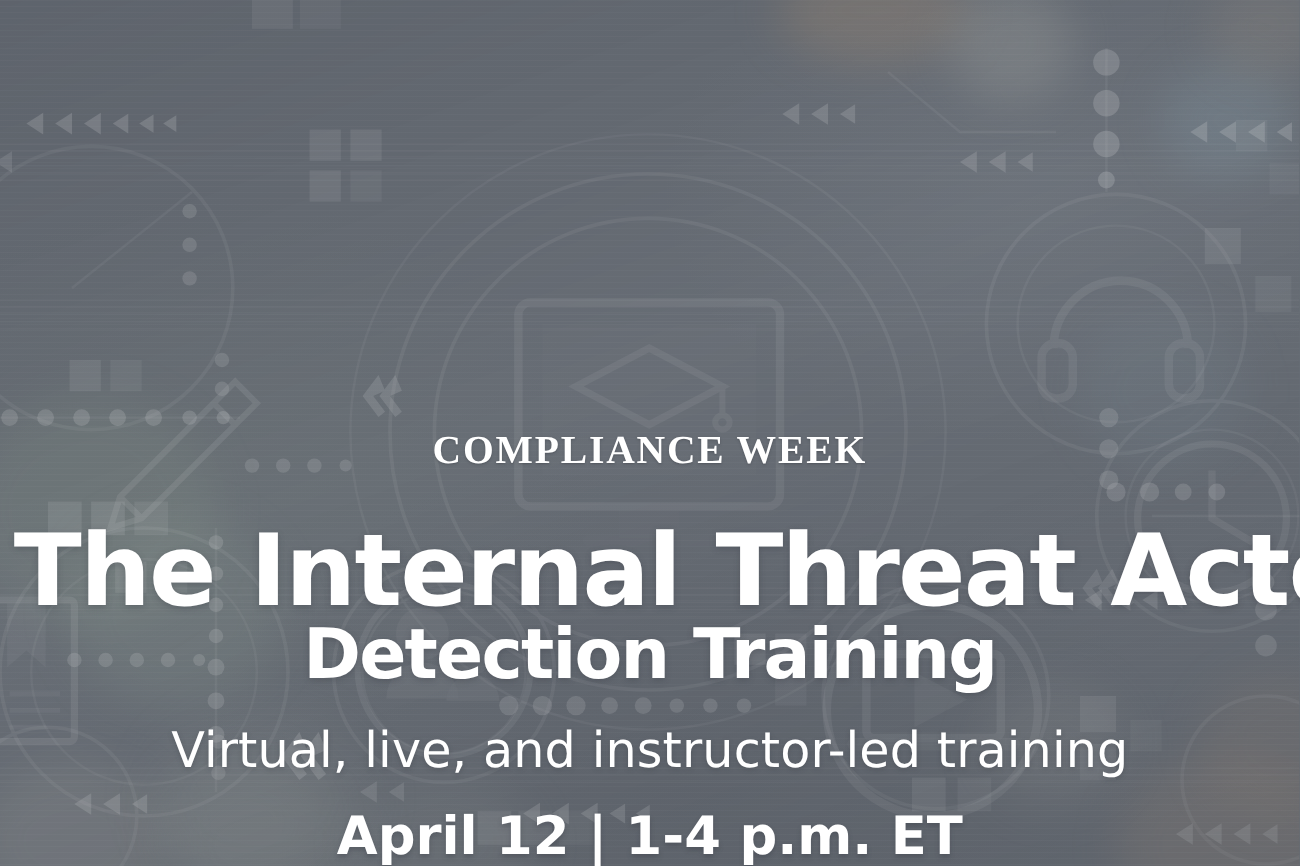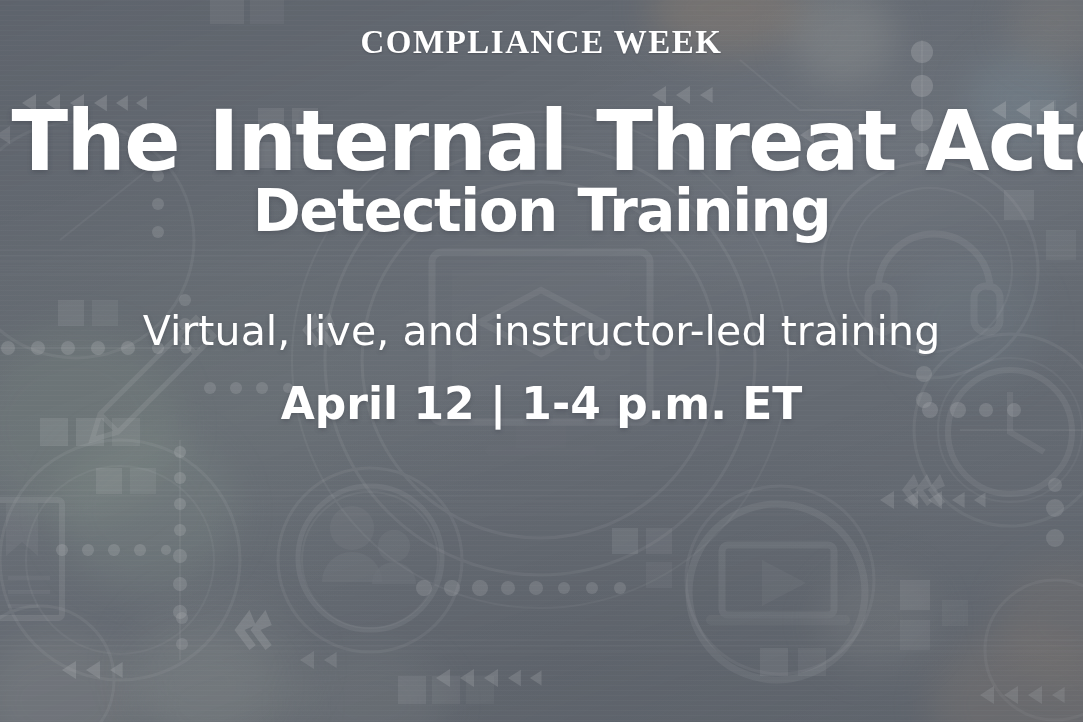--- a/index.html
+++ b/index.html
@@ -57,20 +57,21 @@
   .bg-svg { position:absolute; inset:0; width:1083px; height:722px; }
 
   
   .content {
     position:absolute;
     inset:0;
     display:flex;
     flex-direction:column;
     align-items:center;
     z-index:10;
+    justify-content:flex-end;
   }
 
   .logo {
     margin-top:26px;
     font-family:"Liberation Serif", "DejaVu Serif", serif;
     font-weight:700;
     font-size:33px;
     letter-spacing:1.5px;
     color:#ffffff;
     text-align:center;
@@ -91,21 +92,21 @@
     letter-spacing:-1.5px;
     word-spacing:2px;
     text-shadow:0 2px 5px rgba(45,50,58,.30);
   }
   .headline .ln { display:block; white-space:nowrap; }
   .headline .ln-1 { font-size:83px; }
   .headline .ln-2 { font-size:85px; }
   .headline .ln-3 { font-size:58px; }
 
   .subtitle {
-    margin-top:68px;
+    margin-top:28px;
     color:#ffffff;
     font-family:"DejaVu Sans", "Liberation Sans", sans-serif;
     font-weight:400;
     font-size:41px;
     letter-spacing:0.1px;
     line-height:1.1;
     text-align:center;
     white-space:nowrap;
     text-shadow:0 2px 4px rgba(45,50,58,.28);
   }

